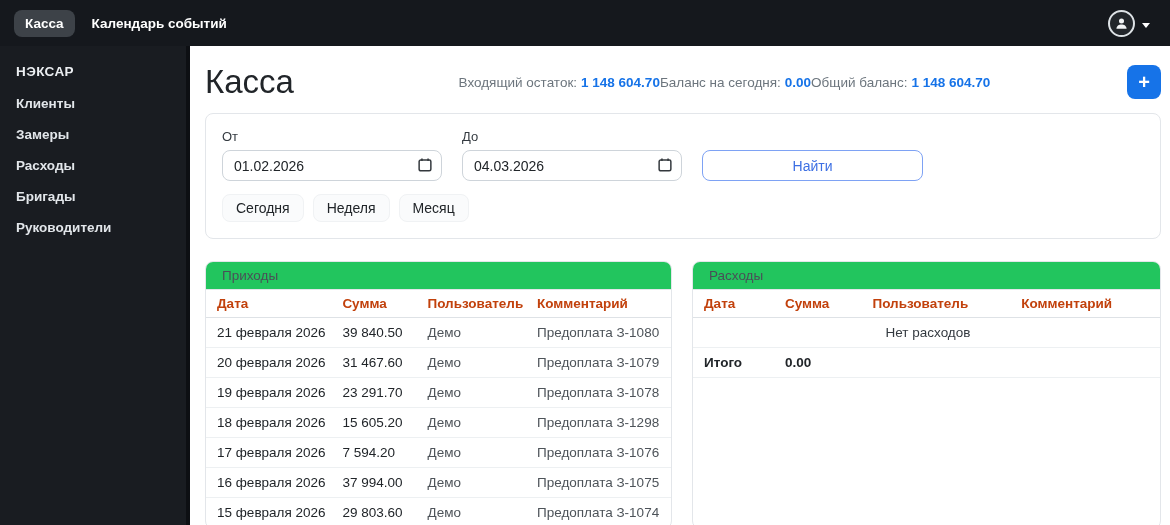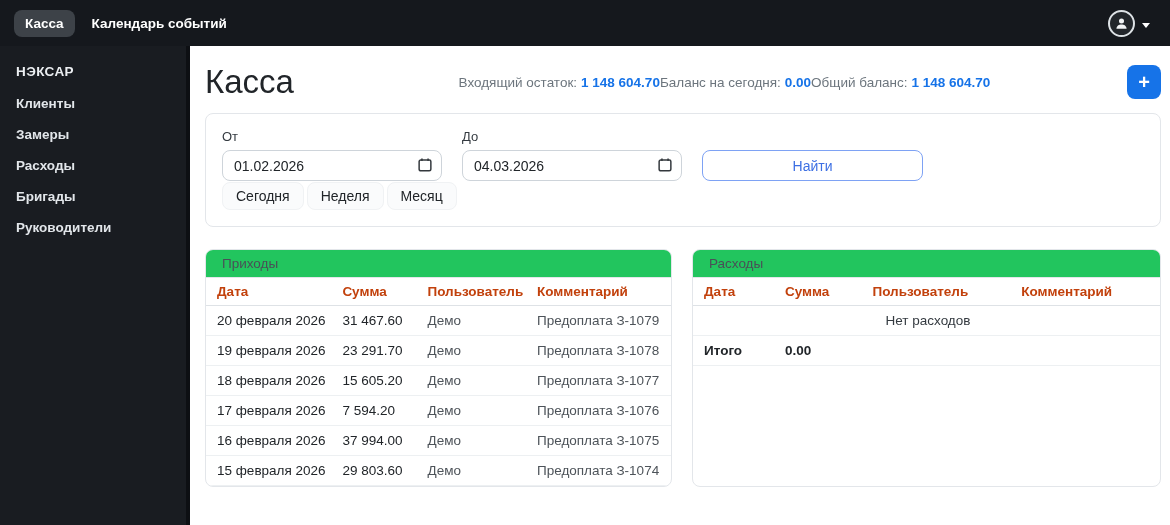--- a/index.html
+++ b/index.html
@@ -41,21 +41,21 @@
 
   
   .filter-card{margin-top:13px;border:1px solid var(--card-border);border-radius:8px;background:#fff;padding:15px 16px 16px;box-sizing:border-box;}
   .filter-row1{display:flex;align-items:flex-end;gap:20px;}
   .field{width:220px;}
   .field label{display:block;font-size:13px;color:#343a40;margin-bottom:6px;}
   .date-wrap{position:relative;}
   .date-wrap input{width:100%;height:31px;box-sizing:border-box;border:1px solid #ced4da;border-radius:8px;padding:0 32px 0 11px;font-size:14px;color:#212529;font-family:inherit;background:#fff;}
   .cal-icon{position:absolute;right:10px;top:8px;cursor:pointer;display:block;}
   .search-btn{width:221px;height:31px;border:1px solid var(--outline-border);color:var(--outline-text);background:#fff;border-radius:8px;font-size:14px;cursor:pointer;font-family:inherit;}
-  .filter-row2{margin-top:1px;display:flex;gap:3px;}
+  .filter-row2{margin-top:13px;display:flex;gap:9px;}
   .quick{padding:5px 13px;font-size:14px;color:#212529;background:#fafbfc;border:1px solid #f0f2f4;border-radius:8px;cursor:pointer;font-family:inherit;}
 
   
   .tables{display:flex;gap:20px;margin-top:22px;align-items:stretch;}
   .card{border:1px solid var(--card-border);border-radius:8px;background:#fff;overflow:hidden;box-sizing:border-box;}
   .card.income-card{width:467px;flex:none;}
   .card.expense-card{flex:1;}
   .card-header{background:#22c55e;border-bottom:1px solid var(--card-border);padding:6px 16px;font-size:13.5px;color:#495057;}
   table.tbl{width:100%;border-collapse:collapse;font-size:13.5px;table-layout:fixed;}
   .tbl th{text-align:left;font-weight:700;color:#c2410c;padding:6px 8px;border-bottom:1px solid #dee2e6;}
@@ -153,37 +153,43 @@
         <table class="tbl income">
           <thead>
             <tr>
               <th class="c1">Дата</th>
               <th class="c2">Сумма</th>
               <th class="c3">Пользователь</th>
               <th class="c4">Комментарий</th>
             </tr>
           </thead>
           <tbody>
+            <tr>
+              <td class="c1 c-date">21 февраля 2026</td>
+              <td class="c2 c-sum">39 840.50</td>
+              <td class="c3 c-user">Демо</td>
+              <td class="c4 c-comment">Предоплата З-1080</td>
+            </tr>
               <tr>
               <td class="c1 c-date">20 февраля 2026</td>
               <td class="c2 c-sum">31 467.60</td>
               <td class="c3 c-user">Демо</td>
               <td class="c4 c-comment">Предоплата З-1079</td>
             </tr>
               <tr>
               <td class="c1 c-date">19 февраля 2026</td>
               <td class="c2 c-sum">23 291.70</td>
               <td class="c3 c-user">Демо</td>
               <td class="c4 c-comment">Предоплата З-1078</td>
             </tr>
               <tr>
               <td class="c1 c-date">18 февраля 2026</td>
               <td class="c2 c-sum">15 605.20</td>
               <td class="c3 c-user">Демо</td>
-              <td class="c4 c-comment">Предоплата З-1077</td>
+              <td class="c4 c-comment">Предоплата З-1298</td>
             </tr>
               <tr>
               <td class="c1 c-date">17 февраля 2026</td>
               <td class="c2 c-sum">7 594.20</td>
               <td class="c3 c-user">Демо</td>
               <td class="c4 c-comment">Предоплата З-1076</td>
             </tr>
               <tr>
               <td class="c1 c-date">16 февраля 2026</td>
               <td class="c2 c-sum">37 994.00</td>

